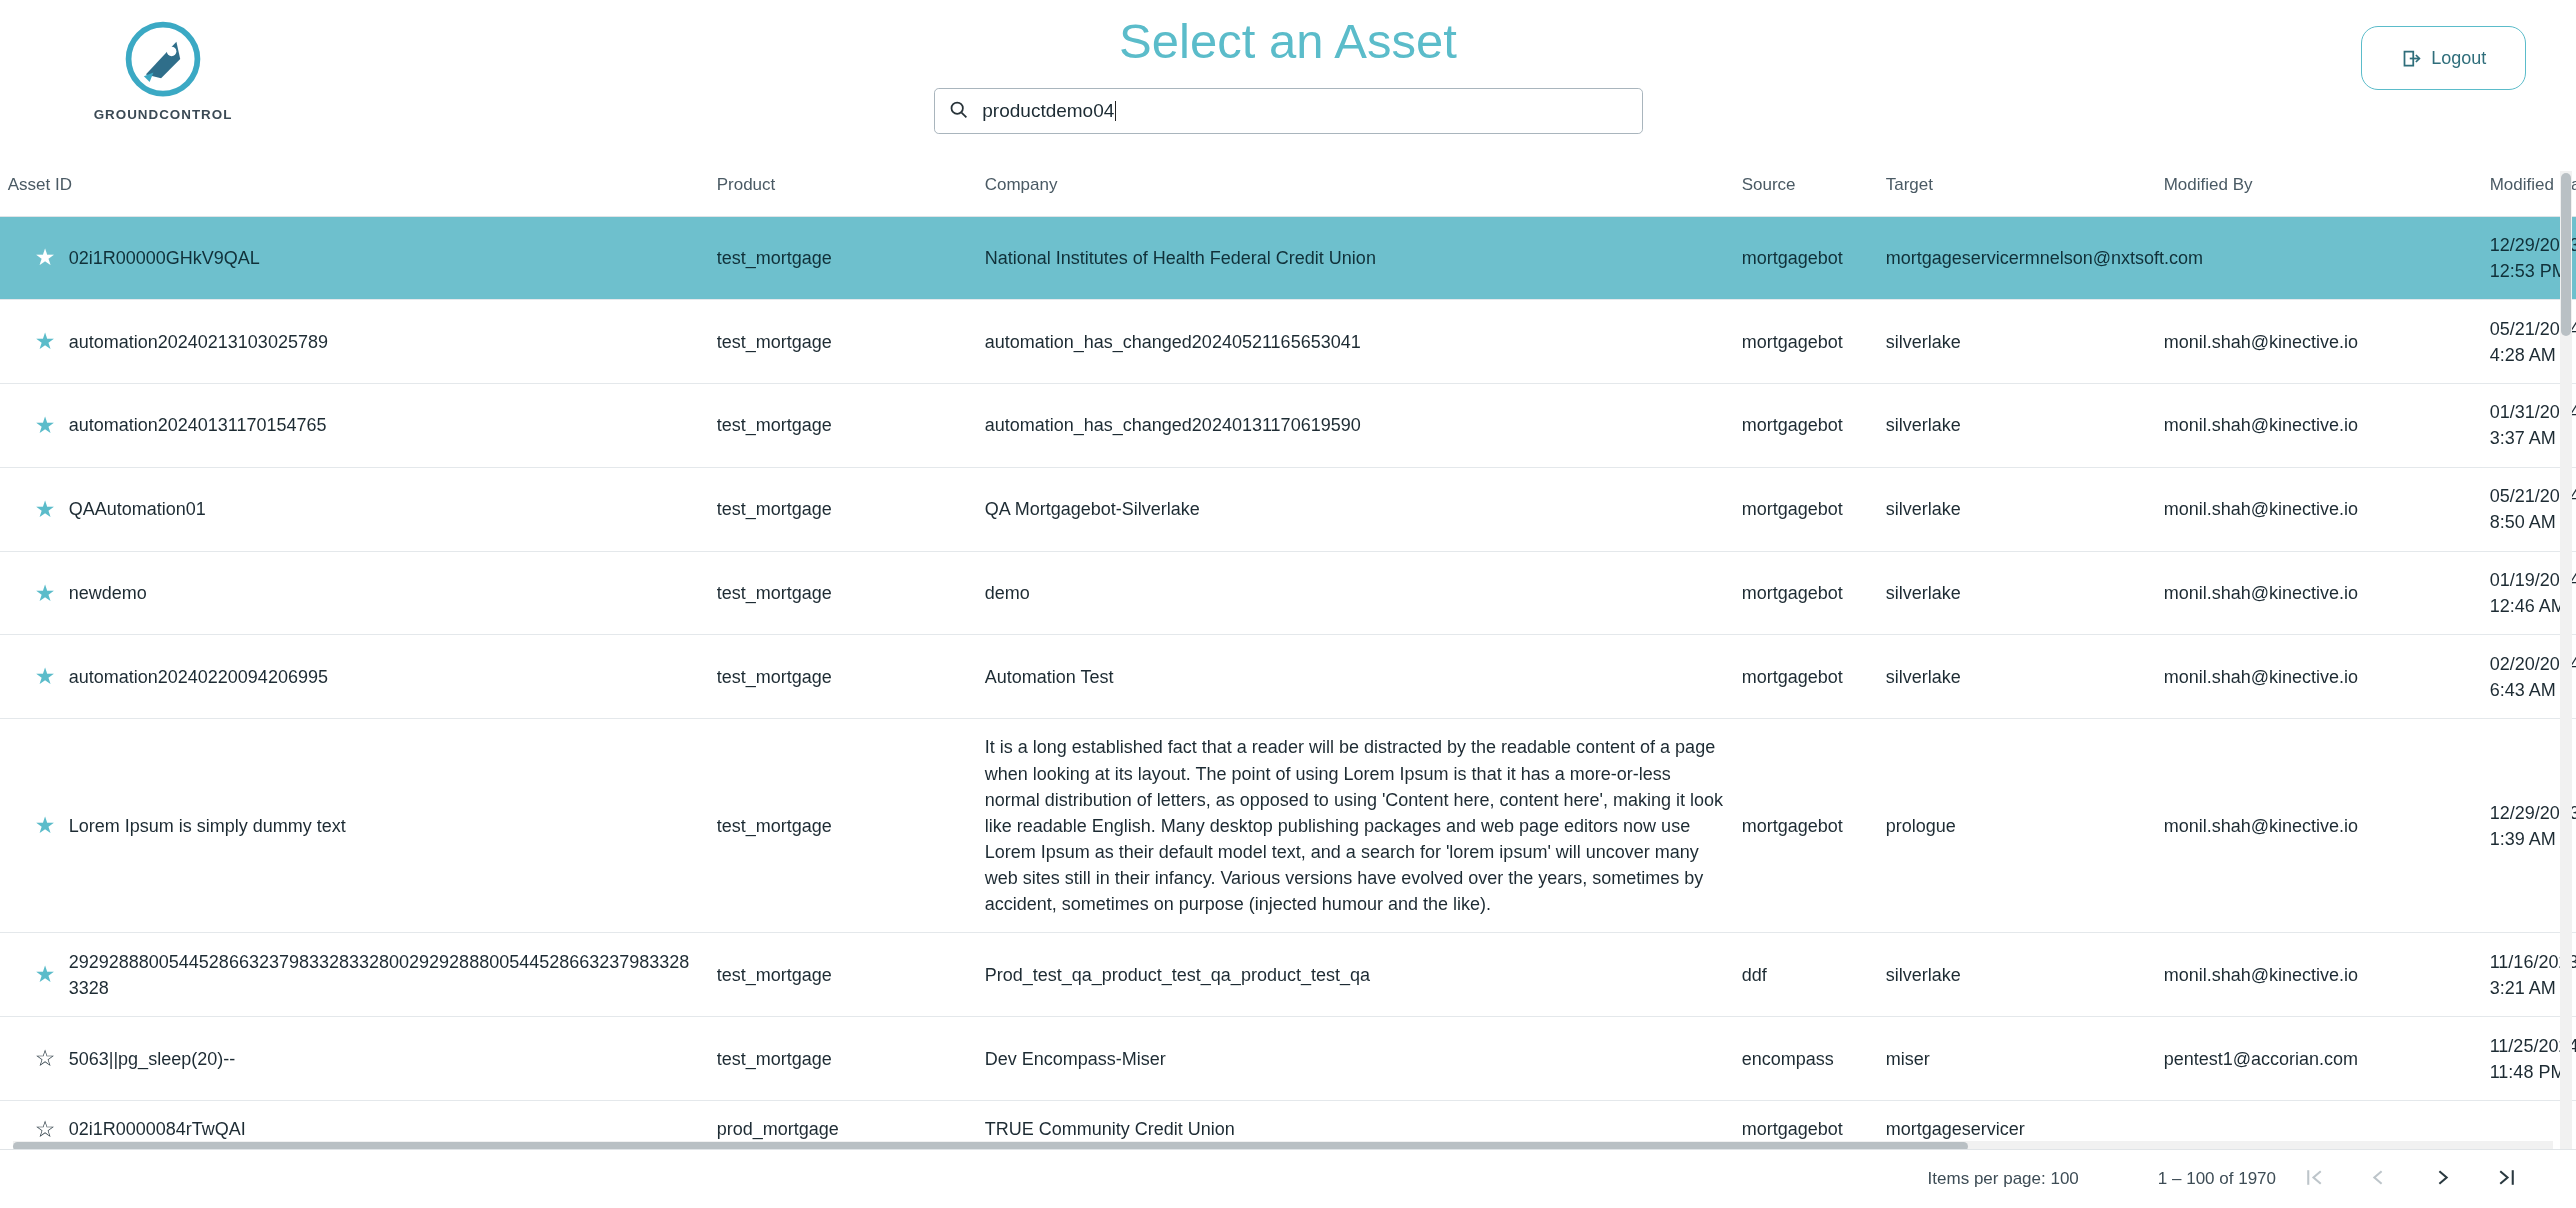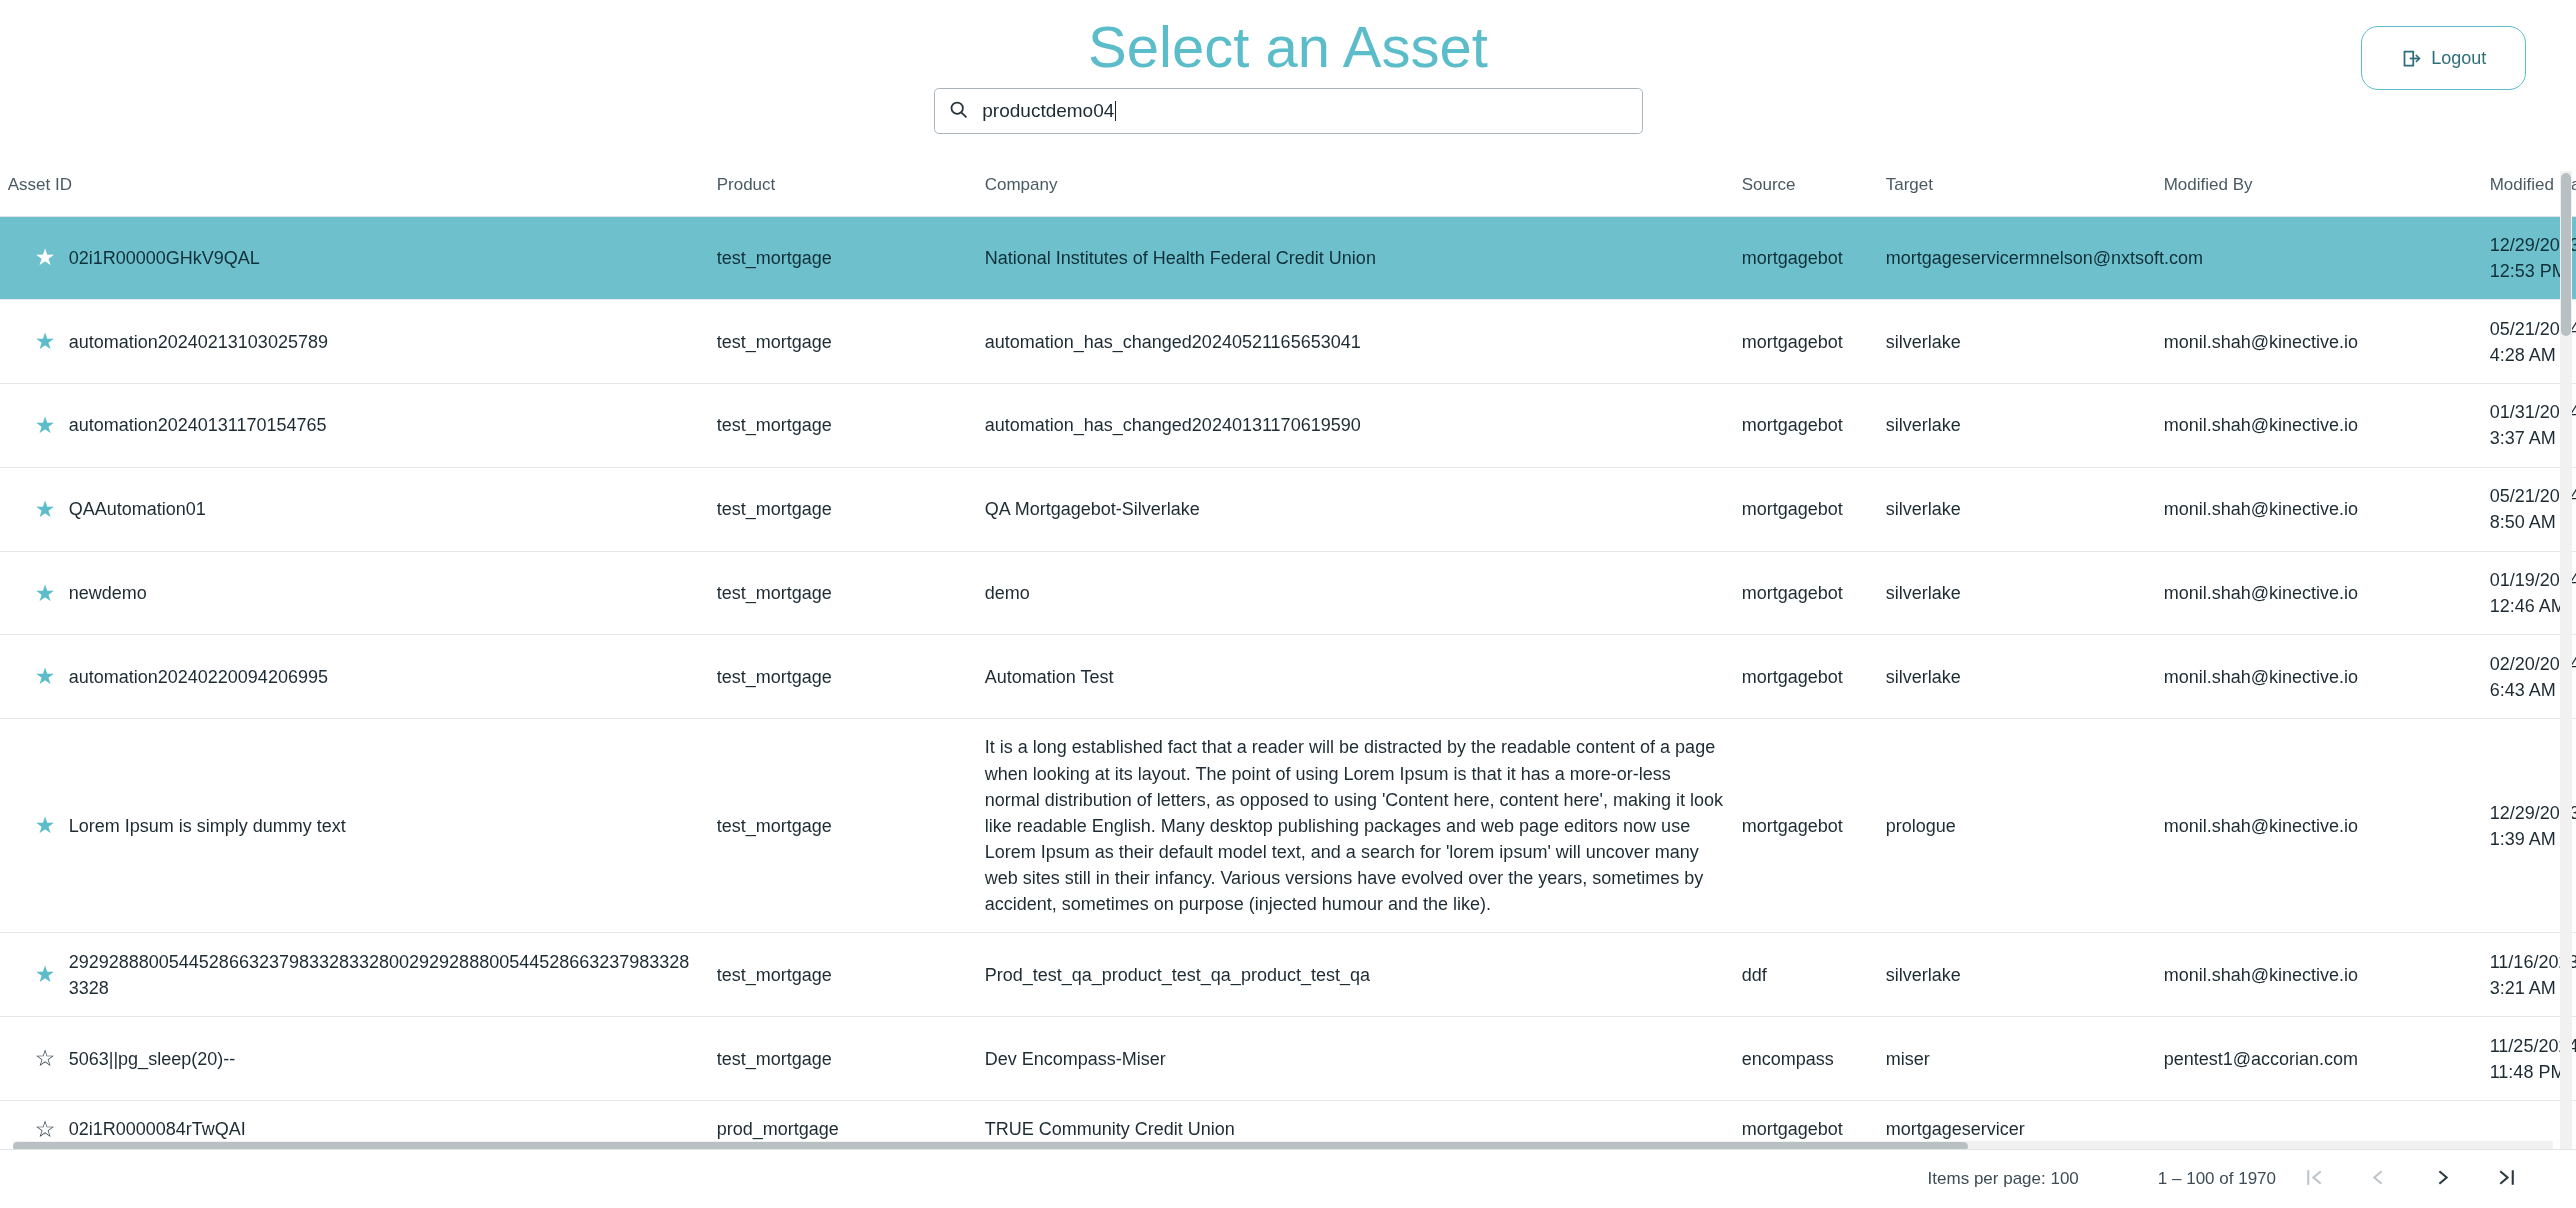--- a/index.html
+++ b/index.html
@@ -39,21 +39,21 @@
     font-size: 13.4px;
     letter-spacing: 1px;
     color: #3b4a55;
     font-weight: bold;
     margin-top: 1.9px;
   }
   .page-title {
     position: absolute;
     left: 0; right: 0; top: 13.4px;
     text-align: center;
-    font-size: 58px;
+    font-size: 49px;
     color: #5bbcca;
     font-weight: normal;
     font-family: "Liberation Sans", sans-serif;
   }
   .logout-btn {
     position: absolute;
     right: 50px; top: 26px;
     width: 165px; height: 64px;
     border: 1.4px solid #5bbcca;
     border-radius: 17px;
@@ -219,20 +219,31 @@
     border-radius: 5.8px;
   }
 </style>
 </head>
 <body>
 
 <div class="app">
 
   <div class="header">
 
+    <div class="logo-wrap">
+      <div class="logo-mark">
+        <svg width="88" height="88" viewBox="0 0 92 92" aria-hidden="true">
+          <circle cx="46" cy="44" r="36" fill="none" stroke="#3ba9c4" stroke-width="6"></circle>
+          <path d="M28 60 L60 26 L64 44 L44 64 Z" fill="#2f6e8a"></path>
+          <circle cx="55" cy="36" r="5" fill="#ffffff"></circle>
+          <path d="M26 62 L36 58 L32 68 Z" fill="#3ba9c4"></path>
+        </svg>
+      </div>
+      <div class="logo-text">GROUNDCONTROL</div>
+    </div>
 
     <div class="page-title">Select an Asset</div>
 
     <div class="logout-btn">
       <span class="ic">
         <svg width="21" height="21" viewBox="0 0 24 24" fill="none" stroke="#2f6e7b" stroke-width="2">
           <path d="M4 4 H14 V20 H4 Z"></path>
           <path d="M10 12 H21"></path>
           <path d="M17 8 L21 12 L17 16"></path>
         </svg>

